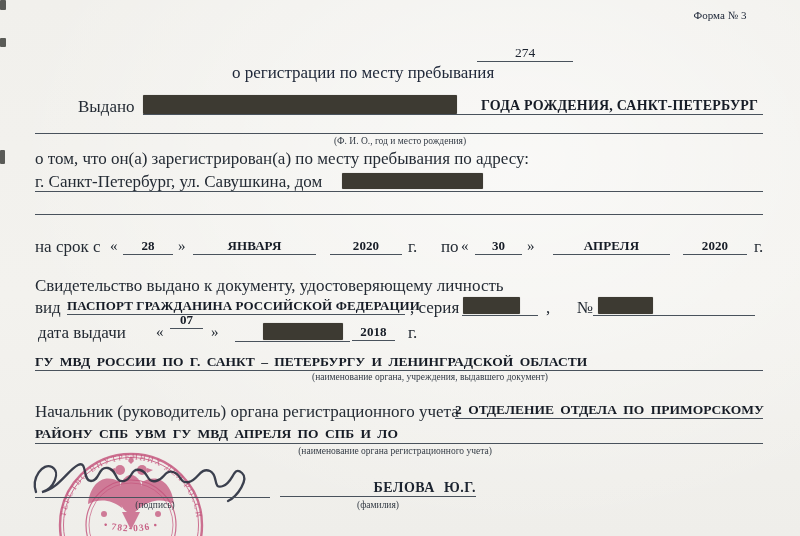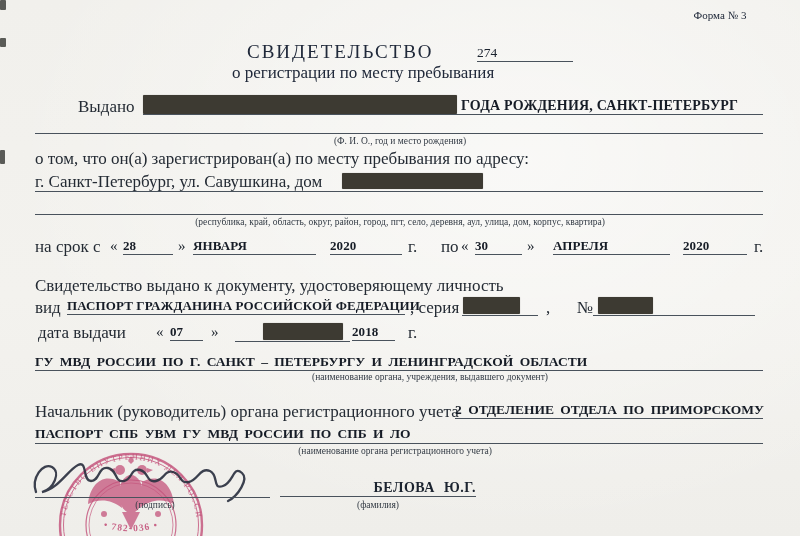--- a/index.html
+++ b/index.html
@@ -14,59 +14,57 @@
       radial-gradient(ellipse at 65% 30%, rgba(255,255,255,.55), rgba(255,255,255,0) 70%),
       linear-gradient(180deg,#f1f0ec 0%,#f3f2ee 55%,#efeeea 100%);
     color:#242b34;
   }
   .abs{position:absolute;}
   .t{font-size:17px;color:#242b34;white-space:nowrap;}
   .title{font-size:19px;letter-spacing:2px;color:#20293a;}
   .subtitle{font-size:17px;color:#20293a;}
   .formno{font-size:11px;color:#20293a;}
   .num{font-size:13.5px;color:#1c2430;}
-  .bold-fill{font-weight:bold;font-size:14px;letter-spacing:.2px;color:#161c26;white-space:nowrap;}
+  .bold-fill{font-weight:bold;font-size:14px;letter-spacing:.2px;color:#161c26;white-space:nowrap;margin-left:20px;}
   .fill{font-weight:bold;font-size:13px;letter-spacing:.1px;color:#161c26;white-space:nowrap;}
   .fill-md{font-weight:bold;font-size:13.5px;word-spacing:3px;color:#161c26;white-space:nowrap;}
   .caption{font-size:9.5px;color:#333b45;text-align:center;white-space:nowrap;}
   .rule{border-bottom:1px solid #49525c;height:0;}
-  .ucell{border-bottom:1px solid #49525c;}
+  .ucell{text-align:center;border-bottom:1px solid #49525c;}
   .redact{background:#3d3a32;border-radius:1px;box-shadow:0 0 1px rgba(0,0,0,.4);}
   .quote{font-size:15px;color:#242b34;}
   .speck{background:#5a5b57;border-radius:1px;}
   .sig-name{font-weight:600;font-size:14px;word-spacing:5px;letter-spacing:.5px;color:#1c2430;text-align:right;}
 </style>
 </head>
 <body>
 
 <div class="page">
 
   <div class="abs speck" style="left:0;top:38;width:6px;height:10px;"></div>
   <div class="abs speck" style="left:0;top:150px;width:5px;height:14px;"></div>
   <div class="abs speck" style="left:0;top:38px;width:6px;height:9px;"></div>
 
   <div class="abs formno" style="left:660px;top:9px;width:120px;text-align:center;">Форма № 3</div>
 
-  <div class="abs title" style="left:247px;top:41px;">СВИДЕТЕЛЬСТВО</div>
   <div class="abs num ucell" style="left:477px;top:45px;width:96px;">274</div>
   <div class="abs subtitle" style="left:232px;top:63px;">о регистрации по месту пребывания</div>
 
   <div class="abs t" style="left:78px;top:97px;">Выдано</div>
   <div class="abs redact" style="left:143px;top:95px;width:314px;height:19px;"></div>
   <div class="abs bold-fill" style="left:461px;top:98px;">ГОДА РОЖДЕНИЯ, САНКТ-ПЕТЕРБУРГ</div>
   <div class="abs rule" style="left:143px;top:114px;width:620px;"></div>
   <div class="abs rule" style="left:35px;top:133px;width:728px;"></div>
   <div class="abs caption" style="left:0;top:136px;width:800px;">(Ф. И. О., год и место рождения)</div>
 
   <div class="abs t" style="left:35px;top:149px;">о том, что он(а) зарегистрирован(а) по месту пребывания по адресу:</div>
   <div class="abs t" style="left:35px;top:172px;">г. Санкт-Петербург, ул. Савушкина, дом</div>
   <div class="abs redact" style="left:342px;top:173px;width:141px;height:16px;"></div>
   <div class="abs rule" style="left:35px;top:191px;width:728px;"></div>
   <div class="abs rule" style="left:35px;top:214px;width:728px;"></div>
-  <div class="abs caption" style="left:0;top:217px;width:800px;">(республика, край, область, округ, район, город, пгт, село, деревня, аул, улица, дом, корпус, квартира)</div>
 
   <div class="abs t" style="left:35px;top:237px;">на срок с</div>
   <div class="abs quote" style="left:110px;top:238px;">«</div>
   <div class="abs ucell fill" style="left:123px;top:238px;width:50px;">28</div>
   <div class="abs quote" style="left:178px;top:238px;">»</div>
   <div class="abs ucell fill" style="left:193px;top:238px;width:123px;">ЯНВАРЯ</div>
   <div class="abs ucell fill" style="left:330px;top:238px;width:72px;">2020</div>
   <div class="abs t" style="left:408px;top:237px;">г.</div>
   <div class="abs t" style="left:441px;top:237px;">по</div>
   <div class="abs quote" style="left:461px;top:238px;">«</div>
@@ -83,34 +81,34 @@
   <div class="abs t" style="left:410px;top:298px;">, серия</div>
   <div class="abs rule" style="left:462px;top:315px;width:76px;"></div>
   <div class="abs redact" style="left:463px;top:297px;width:57px;height:17px;"></div>
   <div class="abs t" style="left:546px;top:298px;">,</div>
   <div class="abs t" style="left:577px;top:298px;">№</div>
   <div class="abs rule" style="left:593px;top:315px;width:162px;"></div>
   <div class="abs redact" style="left:598px;top:297px;width:55px;height:17px;"></div>
 
   <div class="abs t" style="left:38px;top:323px;">дата выдачи</div>
   <div class="abs quote" style="left:156px;top:324px;">«</div>
-  <div class="abs ucell fill" style="left:170px;top:324px;width:33px;">07</div>
+  <div class="abs ucell fill" style="left:170px;top:312px;width:33px;">07</div>
   <div class="abs quote" style="left:211px;top:324px;">»</div>
   <div class="abs rule" style="left:235px;top:341px;width:115px;"></div>
   <div class="abs redact" style="left:263px;top:323px;width:80px;height:17px;"></div>
   <div class="abs ucell fill" style="left:352px;top:324px;width:43px;">2018</div>
   <div class="abs t" style="left:408px;top:323px;">г.</div>
 
   <div class="abs fill-md" style="left:35px;top:354px;">ГУ МВД РОССИИ ПО Г. САНКТ – ПЕТЕРБУРГУ И ЛЕНИНГРАДСКОЙ ОБЛАСТИ</div>
   <div class="abs rule" style="left:35px;top:370px;width:728px;"></div>
   <div class="abs t" style="left:35px;top:402px;">Начальник (руководитель) органа регистрационного учета</div>
 
   <div class="abs caption" style="left:300px;top:372px;width:260px;">(наименование органа, учреждения, выдавшего документ)</div>
   <div class="abs ucell fill-md" style="left:455px;top:402px;width:308px;">2 ОТДЕЛЕНИЕ ОТДЕЛА ПО ПРИМОРСКОМУ</div>
-  <div class="abs fill-md" style="left:35px;top:426px;">ПАСПОРТ СПБ УВМ ГУ МВД РОССИИ ПО СПБ И ЛО</div>
+  <div class="abs fill-md" style="left:35px;top:426px;">РАЙОНУ СПБ УВМ ГУ МВД АПРЕЛЯ ПО СПБ И ЛО</div>
   <div class="abs rule" style="left:35px;top:443px;width:728px;"></div>
   <div class="abs caption" style="left:285px;top:446px;width:220px;">(наименование органа регистрационного учета)</div>
 
   <svg class="abs" style="left:48px;top:444px;" width="172" height="92" viewBox="0 0 172 92" xmlns="http://www.w3.org/2000/svg">
     <g stroke="#c4547c" fill="none" opacity="0.82">
       <circle cx="83" cy="81" r="71" stroke-width="2.4"></circle>
       <circle cx="83" cy="81" r="67.5" stroke-width="1"></circle>
       <circle cx="83" cy="81" r="45" stroke-width="1.2"></circle>
       <circle cx="83" cy="81" r="42" stroke-width="0.8"></circle>
     </g>

